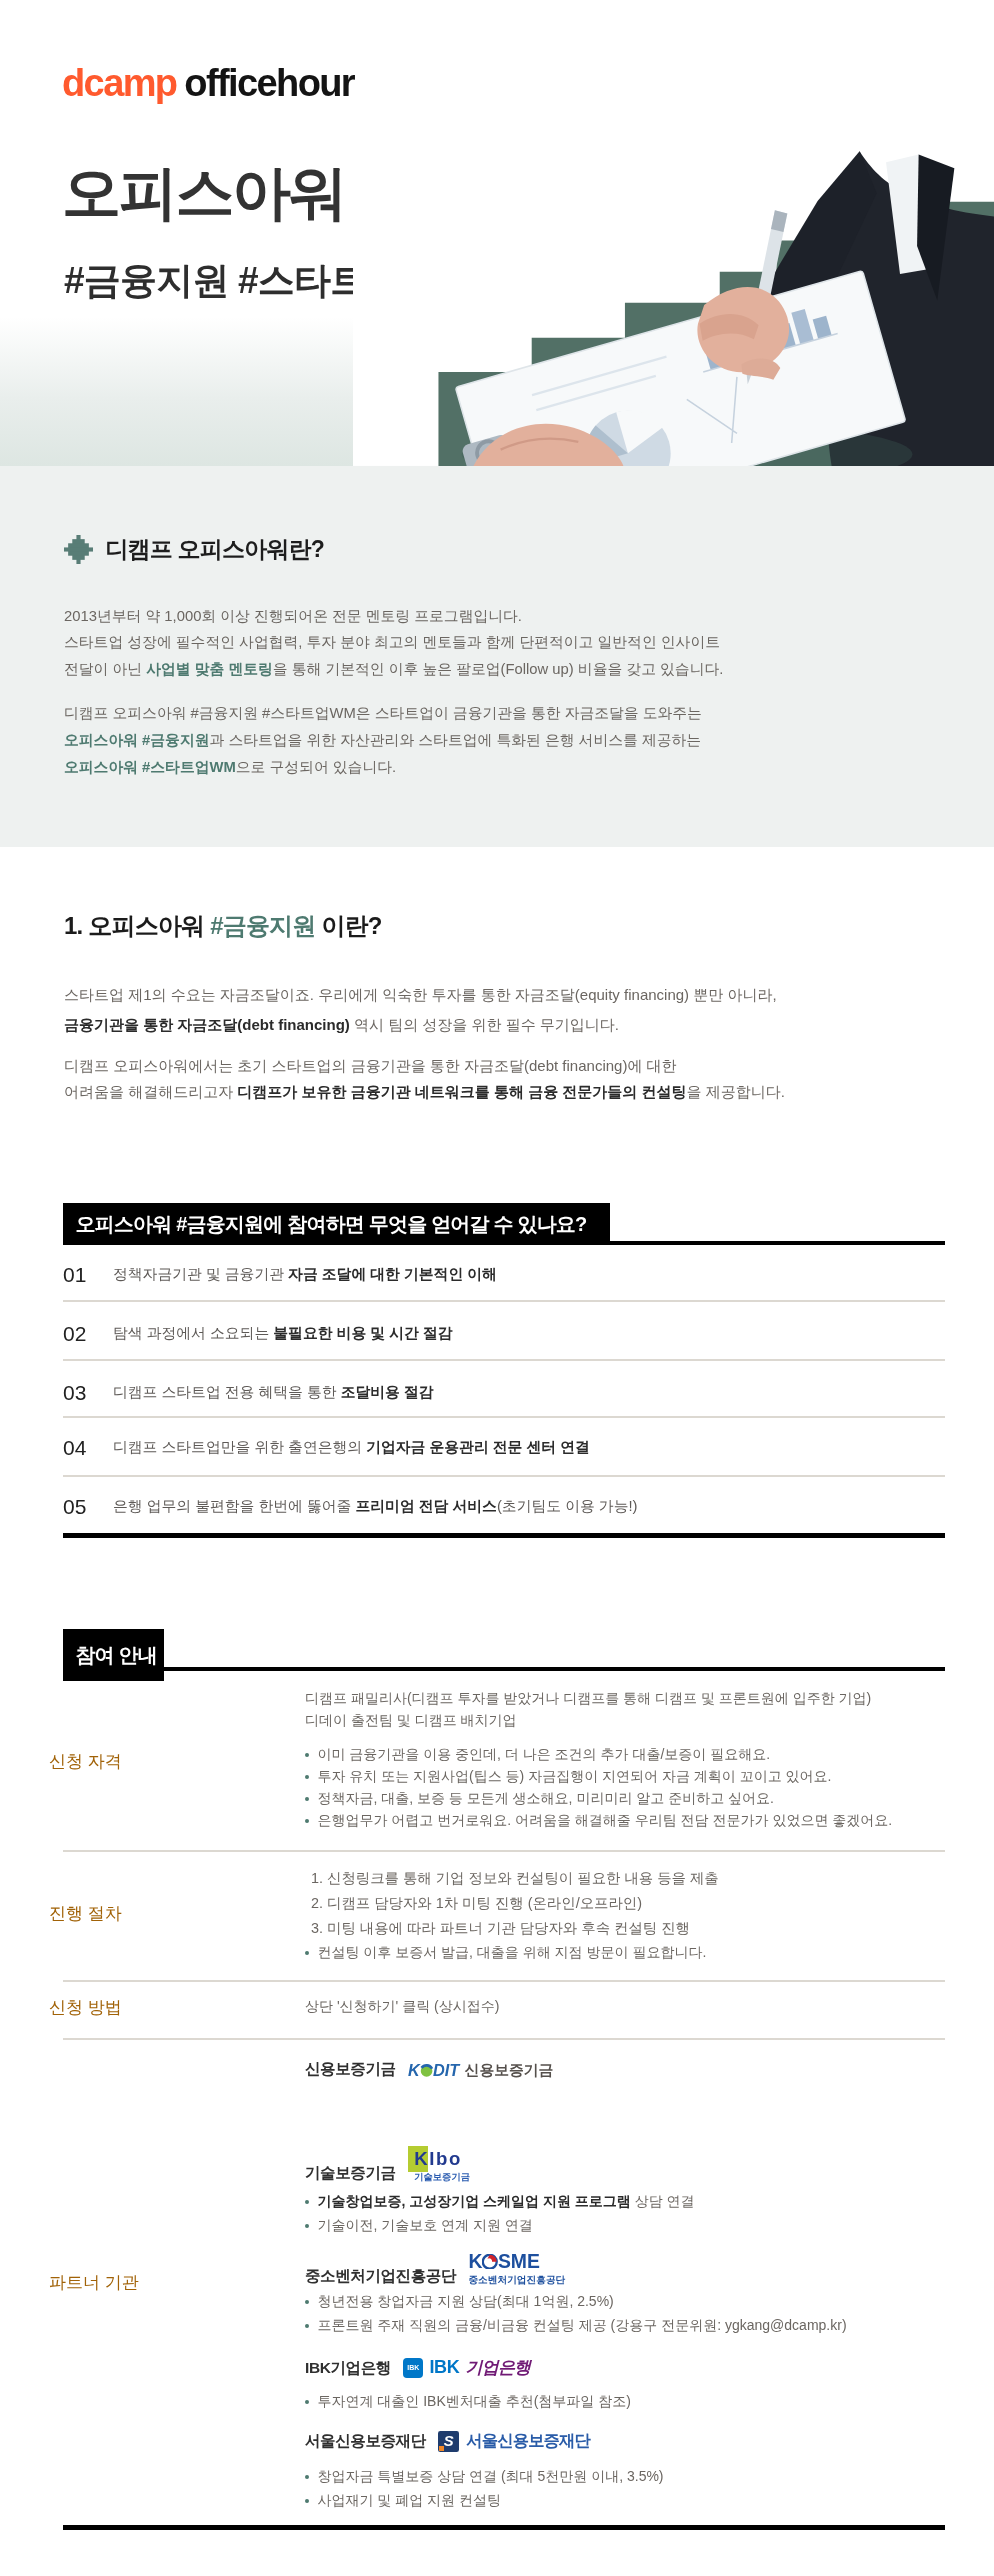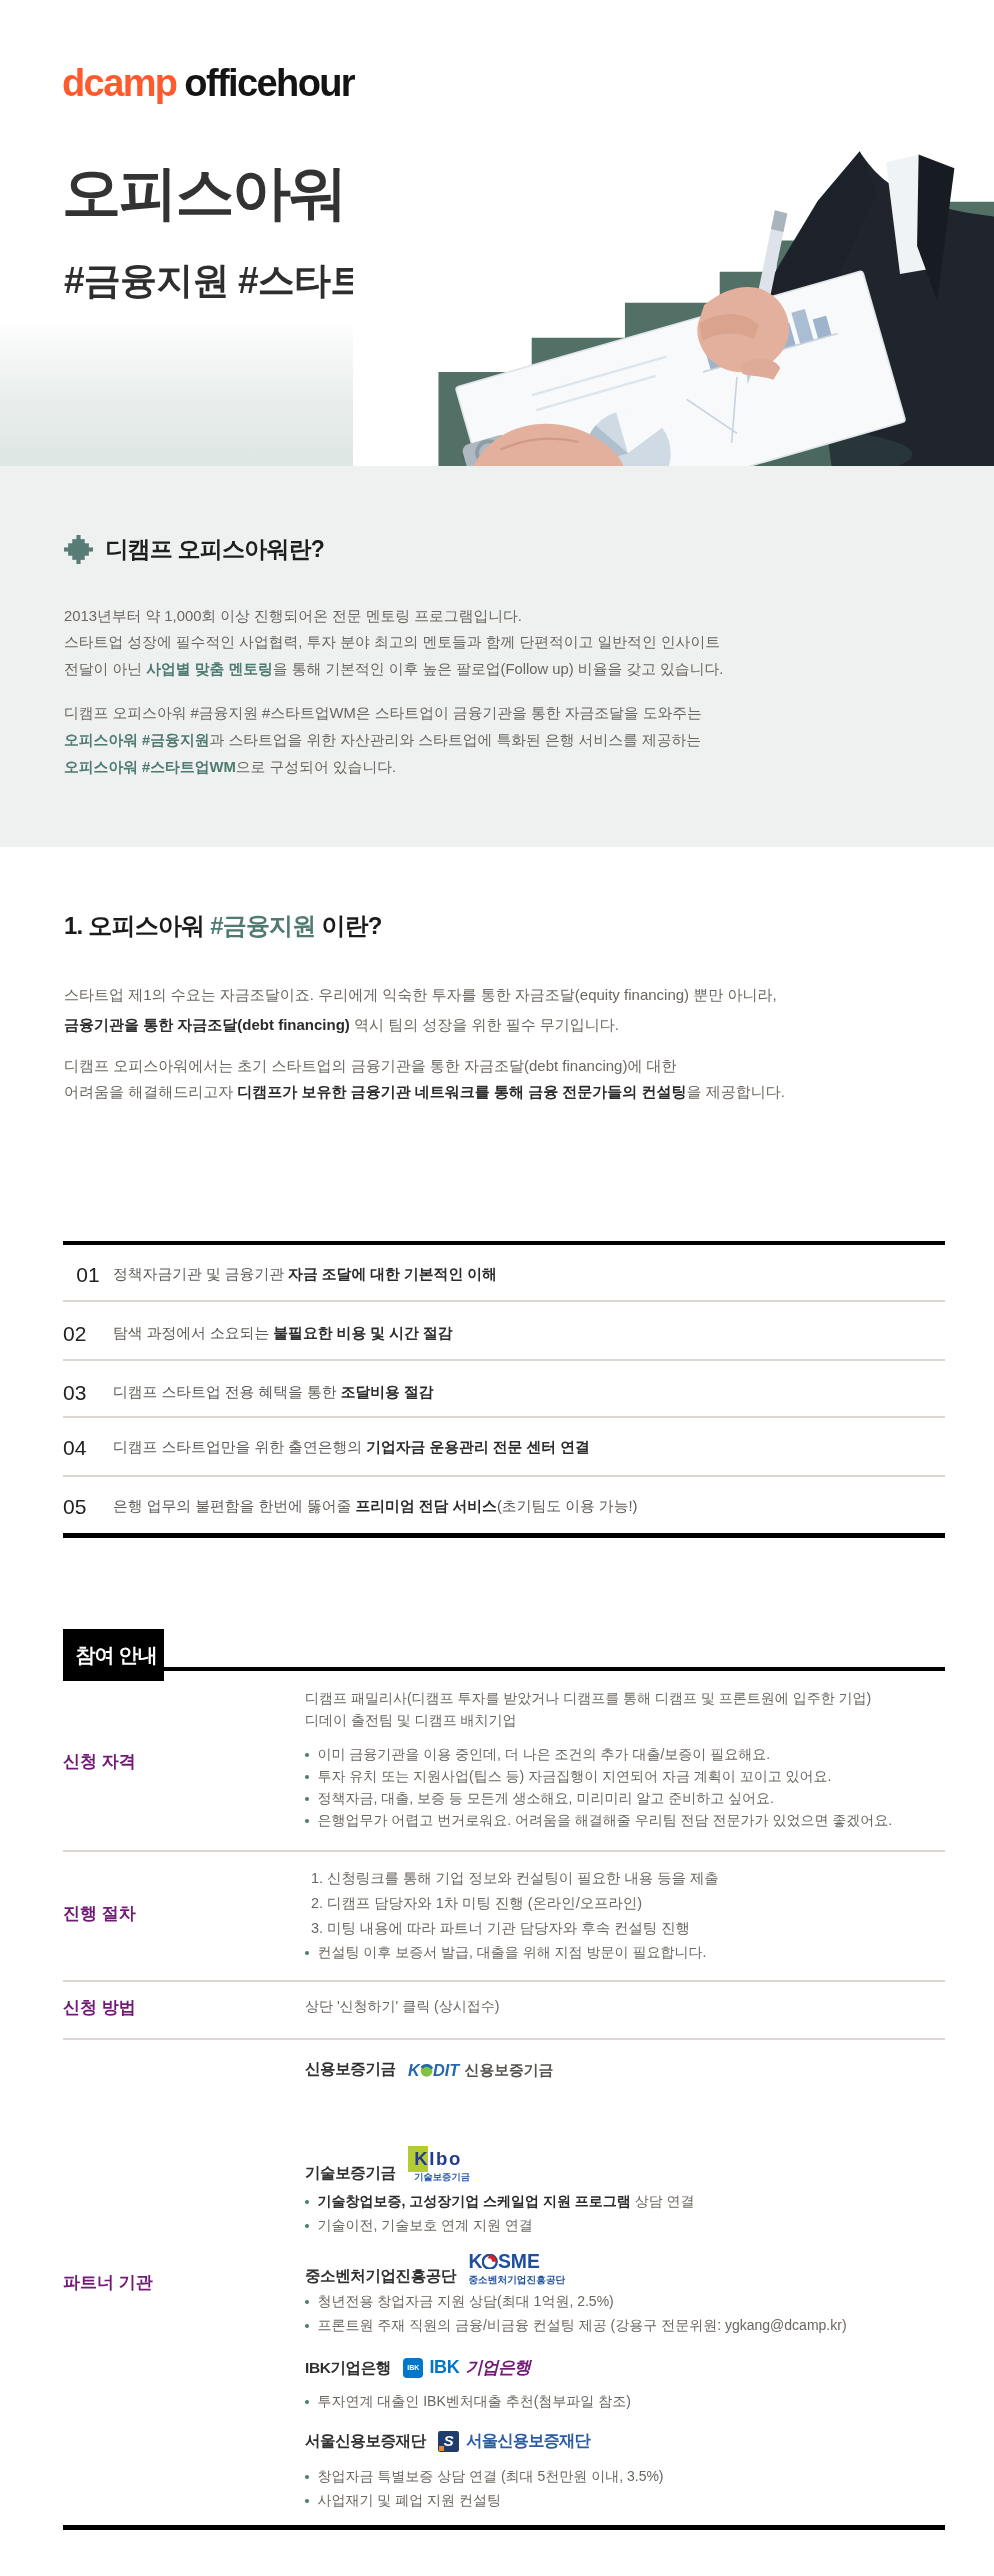--- a/index.html
+++ b/index.html
@@ -41,21 +41,21 @@
   .benefit-row{left:63px;width:882px;height:31px;display:flex;align-items:center;}
   .benefit-row .num{width:50px;font-size:21px;font-weight:500;color:#222;}
   .benefit-row .txt{font-size:14.8px;color:#5e5a57;}
   .divider{left:63px;width:882px;height:1.6px;background:#dcd8d1;}
   #benefits-bottom{left:63px;top:1533px;width:882px;height:4.7px;background:#000;}
 
   
   #guide-bar{left:63px;top:1629px;width:101px;height:52px;padding-left:12.4px;
         font-size:20px;font-weight:700;letter-spacing:-0.8px;box-sizing:border-box;}
   #guide-underline{left:63px;top:1667px;width:882px;height:3.9px;background:#000;}
-  .row-label{left:63px;font-size:17px;font-weight:700;color:#701a75;}
+  .row-label{left:49px;font-size:17px;font-weight:400;color:#a16207;}
   .cell-text{font-size:14px;color:#6b6661;}
   .dot{display:inline-block;width:3.9px;height:3.9px;border-radius:50%;background:#4e7a70;
        margin-right:8.5px;vertical-align:2.3px;}
   #guide-bottom{left:63px;top:2525px;width:882px;height:4.7px;background:#000;}
 
   #qual-lines{left:305px;top:1687px;line-height:22px;}
   #qual-bullets{left:305px;top:1743px;line-height:22px;}
   #proc-steps{left:311px;top:1866px;line-height:25px;font-size:14.4px;color:#6b6661;}
   #proc-note{left:305px;top:1944px;}
   #apply-text{left:305px;top:1998px;}
@@ -179,23 +179,24 @@
   </div>
   <div class="abs nw" id="s1-p1">
     <span>스타트업 제1의 수요는 자금조달이죠. 우리에게 익숙한 투자를 통한 자금조달(equity financing) 뿐만 아니라,</span><br>
     <span class="dark-b">금융기관을 통한 자금조달(debt financing)</span><span> 역시 팀의 성장을 위한 필수 무기입니다.</span>
   </div>
   <div class="abs nw" id="s1-p2">
     <span>디캠프 오피스아워에서는 초기 스타트업의 금융기관을 통한 자금조달(debt financing)에 대한</span><br>
     <span>어려움을 해결해드리고자 </span><span class="dark-b">디캠프가 보유한 금융기관 네트워크를 통해 금융 전문가들의 컨설팅</span><span>을 제공합니다.</span>
   </div>
 
+  <div class="abs nw black-bar" id="benefits-bar">오피스아워 #금융지원에 참여하면 무엇을 얻어갈 수 있나요?</div>
   <div class="abs" id="benefits-underline"></div>
 
-  <div class="abs benefit-row" style="top:1259px;text-align:center;">
+  <div class="abs benefit-row" style="top:1259px;">
     <span class="num">01</span>
     <span class="txt nw"><span>정책자금기관 및 금융기관 </span><span class="dark-b">자금 조달에 대한 기본적인 이해</span><span></span></span>
   </div>
   <div class="abs divider" style="top:1300px;"></div>
   <div class="abs benefit-row" style="top:1318px;">
     <span class="num">02</span>
     <span class="txt nw"><span>탐색 과정에서 소요되는 </span><span class="dark-b">불필요한 비용 및 시간 절감</span><span></span></span>
   </div>
   <div class="abs divider" style="top:1359px;"></div>
   <div class="abs benefit-row" style="top:1377px;">

